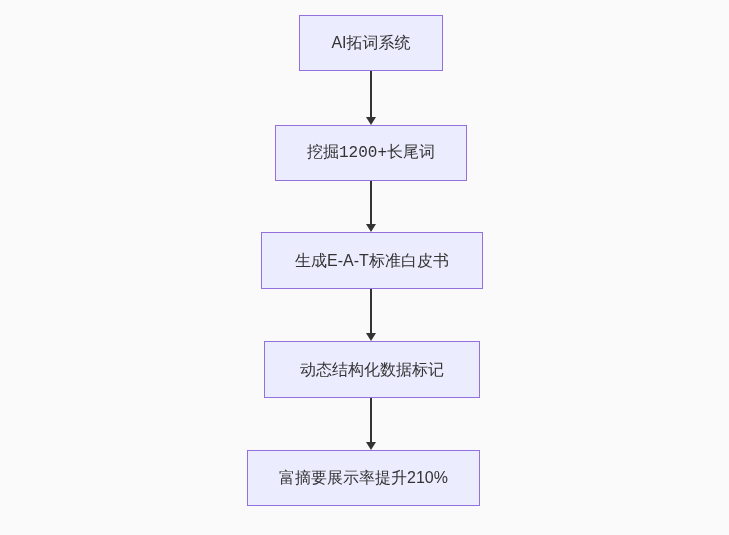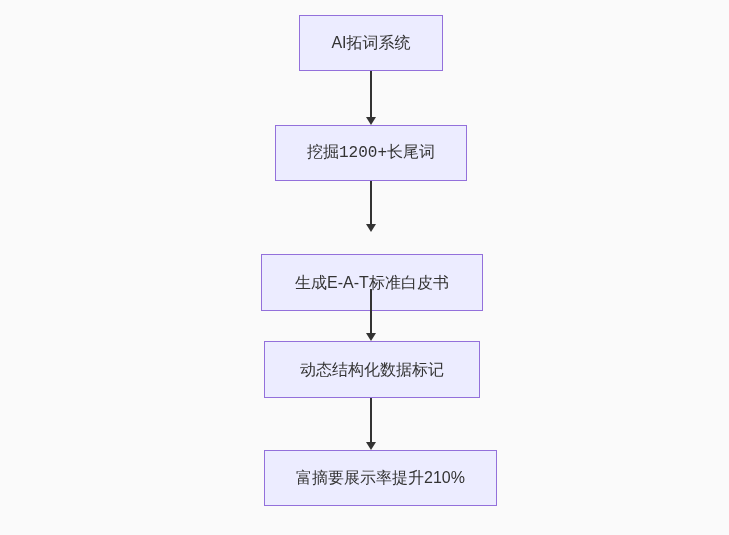--- a/index.html
+++ b/index.html
@@ -42,23 +42,23 @@
   .edge-arrowhead {
     position: absolute;
     width: 0; height: 0;
     border-left: 5px solid transparent;
     border-right: 5px solid transparent;
     border-top: 8px solid var(--arrow);
   }
   
   #node-0 { left: 299px; top: 15px;  width: 144px; height: 56px; }
   #node-1 { left: 275px; top: 125px; width: 192px; height: 56px; font-family: Liberation Mono, monospace; }
-  #node-2 { left: 261px; top: 232px; width: 222px; height: 57px; margin-top: 22px; }
+  #node-2 { left: 261px; top: 232px; width: 222px; height: 57px; }
   #node-3 { left: 264px; top: 341px; width: 216px; height: 57px; text-align: center; }
-  #node-4 { left: 264px; top: 450px; width: 233px; height: 56px; }
+  #node-4 { left: 247px; top: 450px; width: 233px; height: 56px; }
   
   #edge-0-line { left: 370px; top: 71px;  height: 46px; }
   #edge-0-head { left: 366px; top: 117px; }
   #edge-1-line { left: 370px; top: 181px; height: 43px; }
   #edge-1-head { left: 366px; top: 224px; }
   #edge-2-line { left: 370px; top: 289px; height: 44px; }
   #edge-2-head { left: 366px; top: 333px; }
   #edge-3-line { left: 370px; top: 398px; height: 44px; }
   #edge-3-head { left: 366px; top: 442px; }
 </style>

